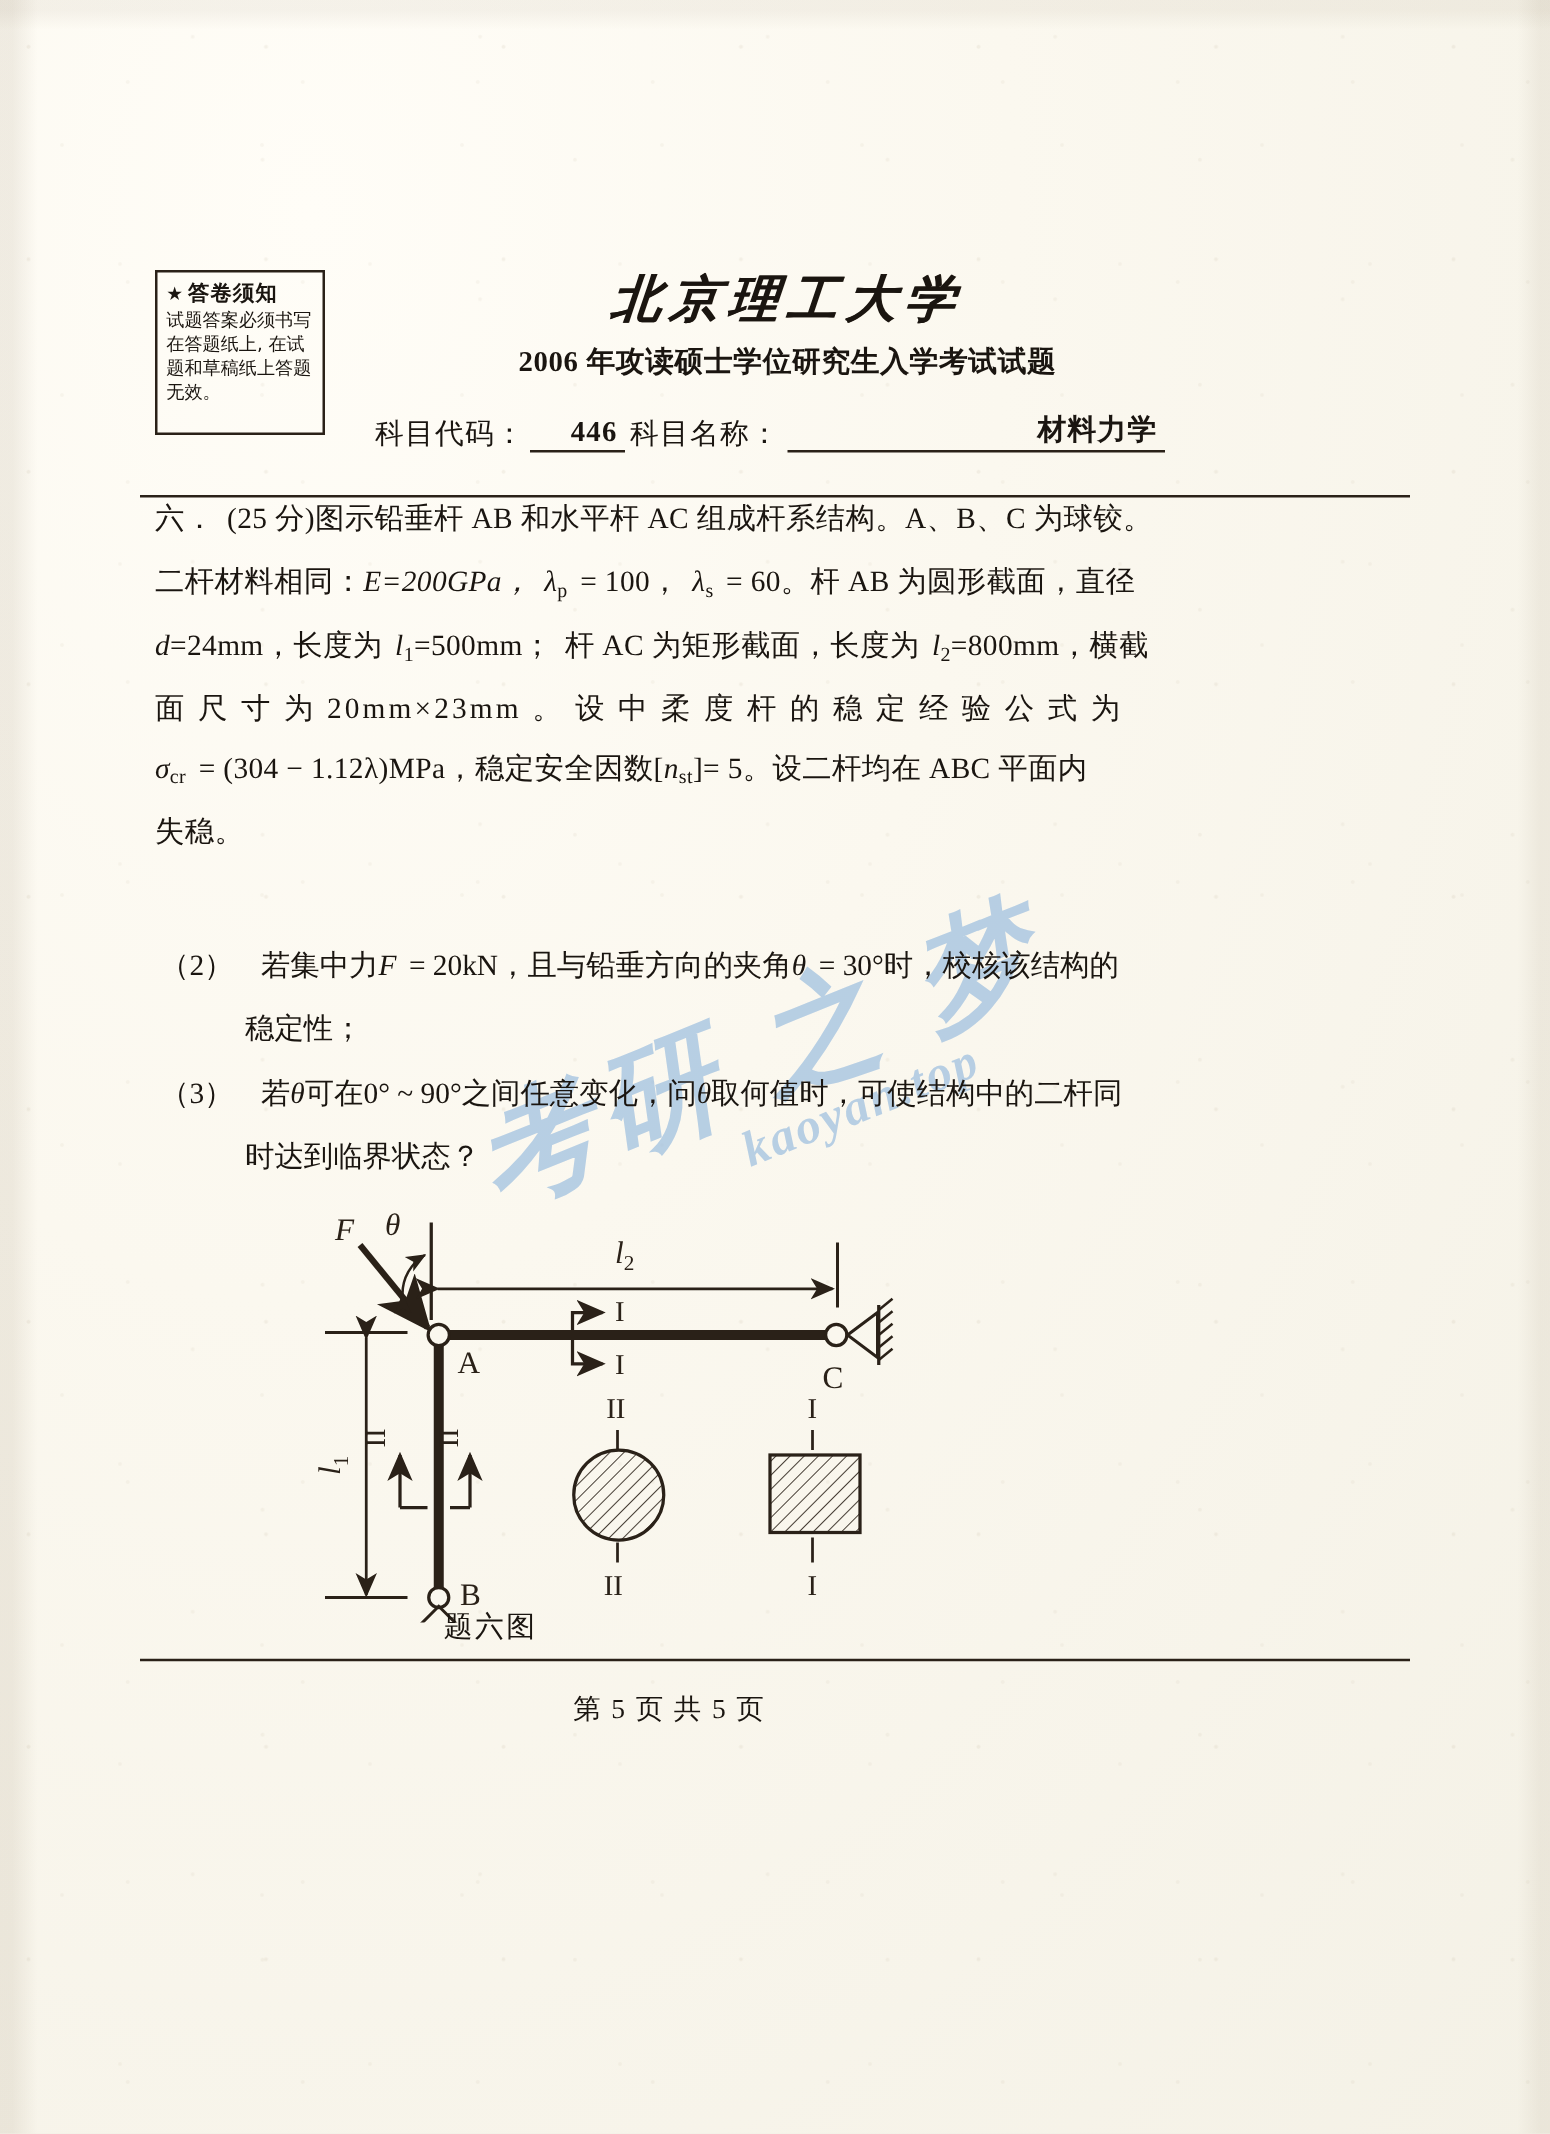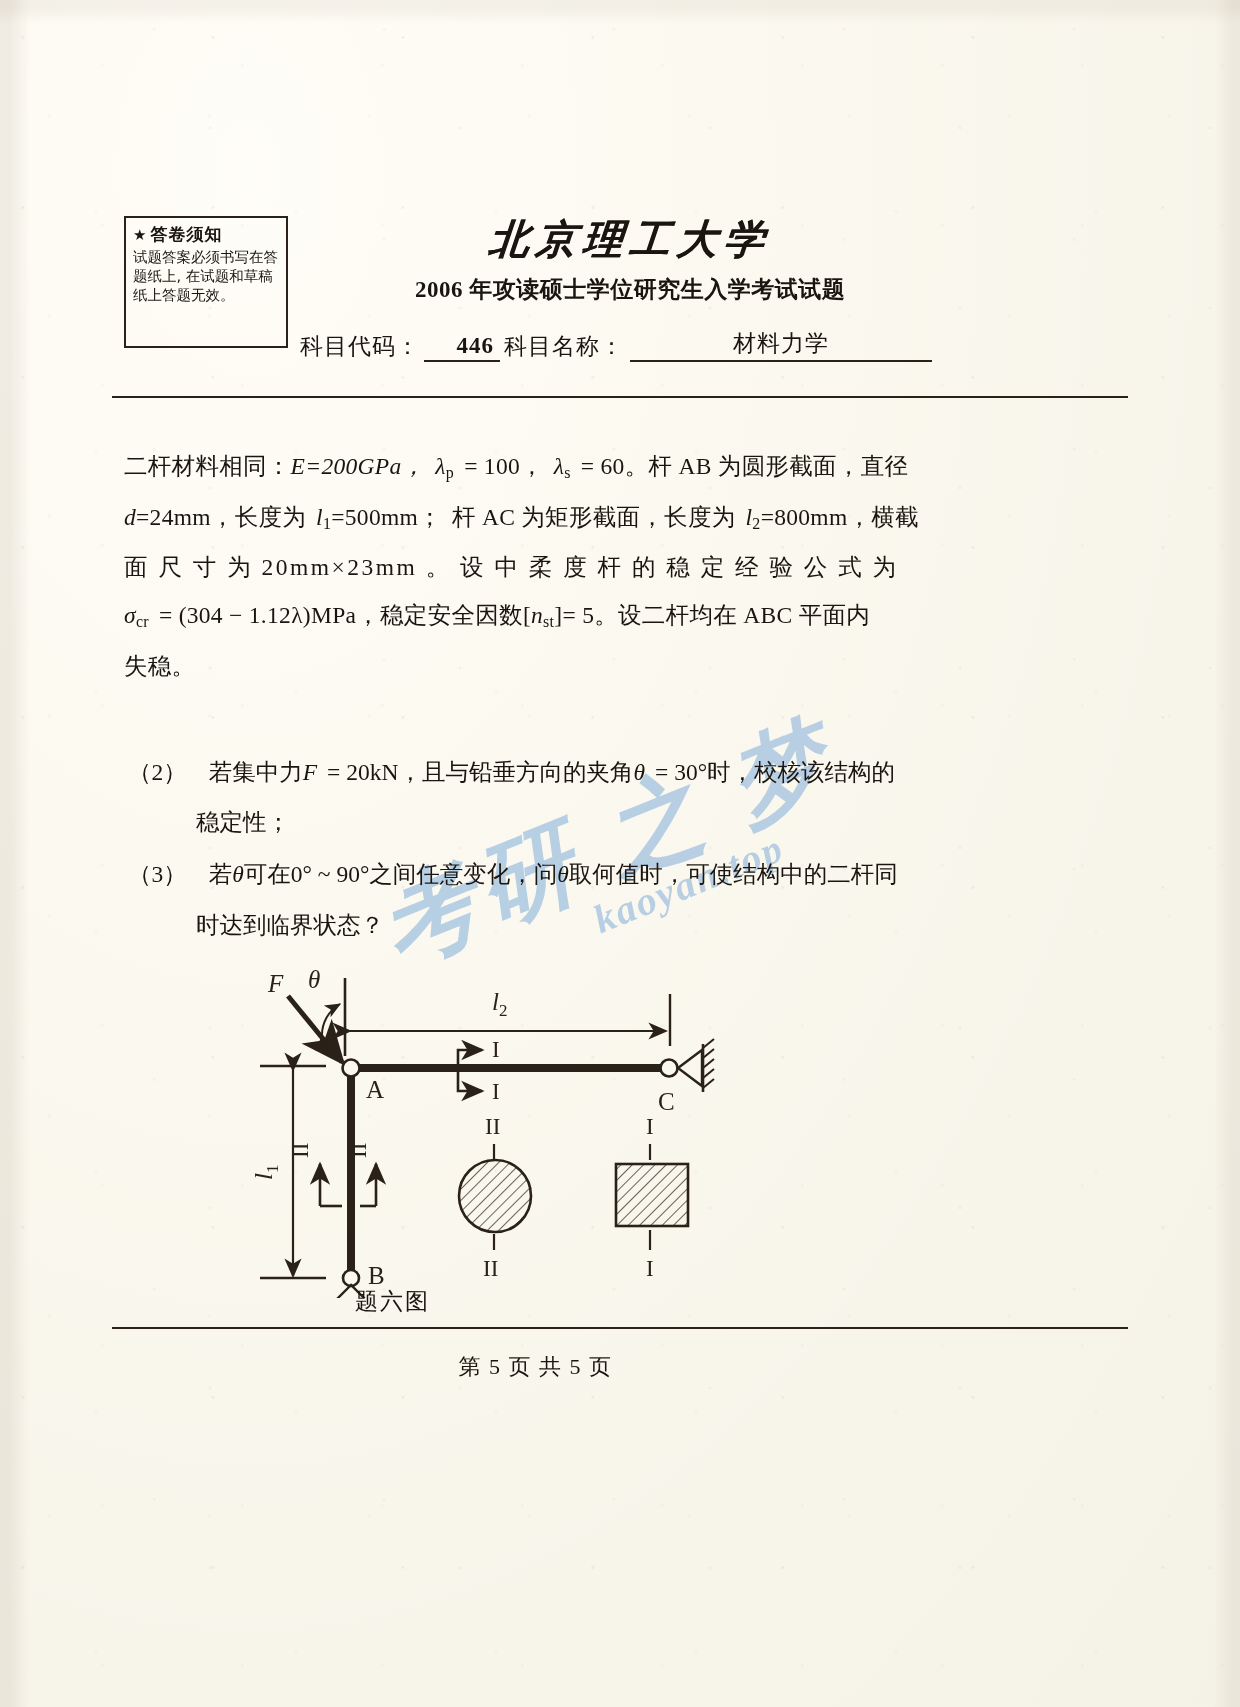--- a/index.html
+++ b/index.html
@@ -35,21 +35,21 @@
       radial-gradient(circle at 48% 88%, rgba(150,130,95,.18) 0 1px, transparent 2px),
       radial-gradient(circle at 73% 41%, rgba(150,130,95,.20) 0 1px, transparent 2px);
     background-size:190px 170px,230px 210px,160px 200px,250px 180px,200px 240px,140px 160px;
   }
 
   
   #content{position:absolute;left:0;top:0;width:1240px;height:1707px;}
 
   
   #notice-box{
-    position:absolute;left:124px;top:216px;width:164px;height:132px;
+    position:absolute;left:124px;top:216px;width:136px;height:132px;
     border:2px solid #2a2118;
     box-sizing:border-box;
     padding:4px 7px 0 7px;
     font-family:"DejaVu Sans","Liberation Sans",sans-serif;
   }
   #notice-title{
     font-size:17px;font-weight:bold;letter-spacing:1px;
     text-align:left;margin:1px 0 2px 0;white-space:nowrap;
   }
   #notice-title .star{font-size:15px;margin-right:3px;}
@@ -77,21 +77,21 @@
     font-size:23px;letter-spacing:1px;
     display:flex;align-items:flex-end;
     white-space:nowrap;
   }
   #code-row .lbl{font-weight:500;}
   .ul-val{
     display:inline-block;border-bottom:2px solid #2a2118;
     text-align:right;padding:0 6px 1px 6px;font-weight:bold;
   }
   #code-val{min-width:64px;margin:0 4px;}
-  #name-val{min-width:290px;margin-left:6px;font-weight:normal;text-align:center;}
+  #name-val{min-width:290px;margin-left:6px;font-weight:bold;}
 
   hr.rule{
     position:absolute;left:112px;width:1016px;height:0;border:none;
     border-top:2.2px solid #2a2118;margin:0;
   }
   #rule-top{top:396px;}
   #rule-bottom{top:1327px;}
 
   
   .ptxt{
@@ -165,20 +165,23 @@
 
   <div id="code-row">
     <span class="lbl">科目代码：</span>
     <span class="ul-val" id="code-val">446</span>
     <span class="lbl">科目名称：</span>
     <span class="ul-val" id="name-val">材料力学</span>
   </div>
 
   <hr class="rule" id="rule-top">
 
+  <div class="ptxt" id="l1">
+    <span>六．</span><span class="sp"></span><span>(25 分)</span><span>图示铅垂杆 AB 和水平杆 AC 组成杆系结构。A、B、C 为球铰。</span>
+  </div>
 
   <div class="ptxt" id="l2">
     <span>二杆材料相同：</span><i>E=200GPa，</i><span class="sp"></span><i>λ</i><sub>p</sub><span class="sp"></span><span>= 100，</span><span class="sp"></span><i>λ</i><sub>s</sub><span class="sp"></span><span>= 60。</span><span>杆 AB 为圆形截面，直径</span>
   </div>
 
   <div class="ptxt" id="l3">
     <i>d</i><span>=24mm，</span><span>长度为</span><span class="sp"></span><i>l</i><sub>1</sub><span>=500mm；</span><span class="sp"></span><span>杆 AC 为矩形截面，长度为</span><span class="sp"></span><i>l</i><sub>2</sub><span>=800mm，横截</span>
   </div>
 
   <div class="ptxt" id="l4">面 尺 寸 为  20mm×23mm 。 设 中 柔 度 杆 的 稳 定 经 验 公 式 为</div>

